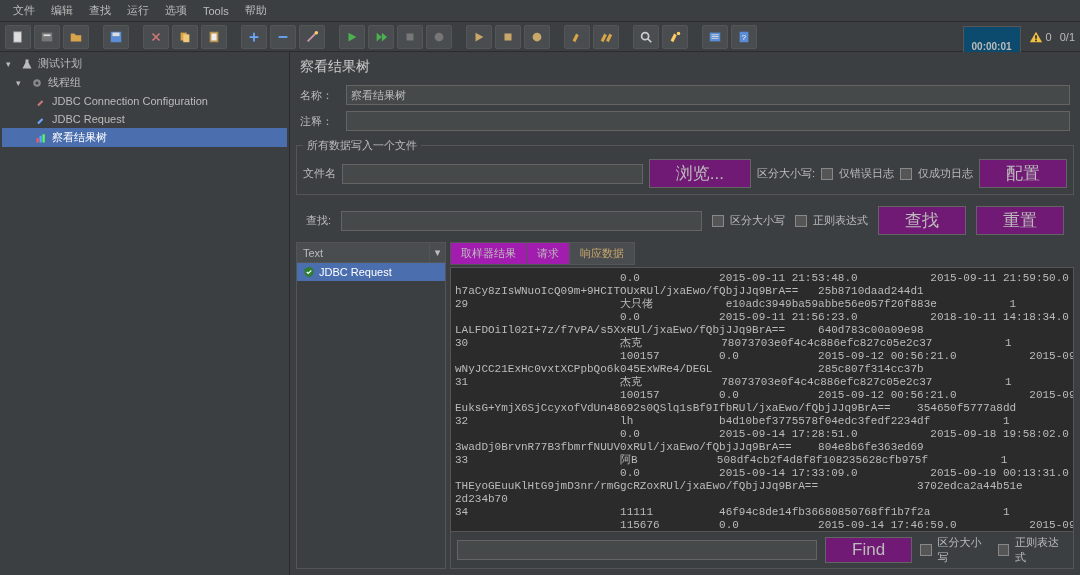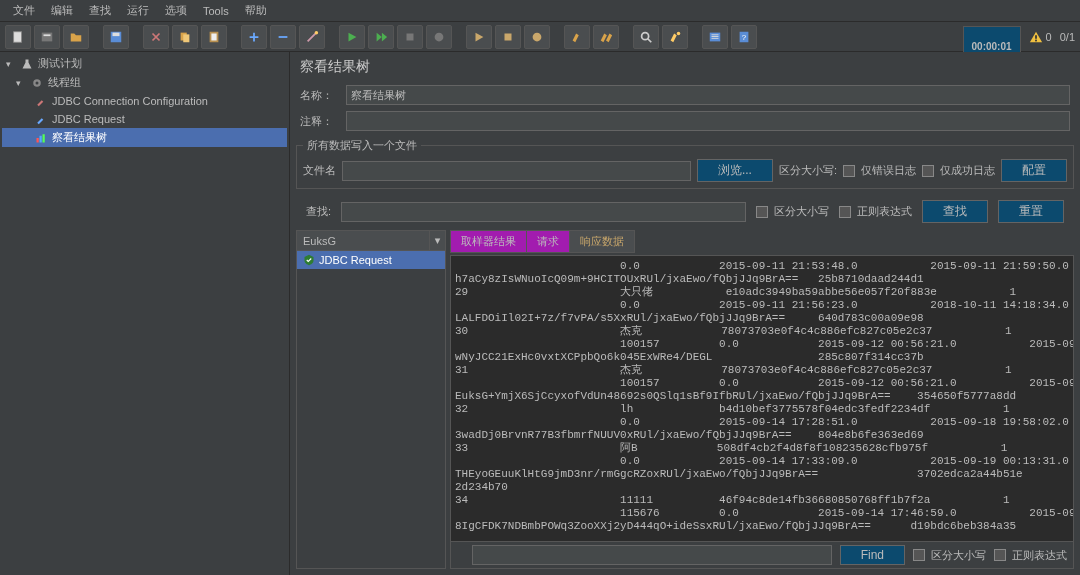--- a/index.html
+++ b/index.html
@@ -28,21 +28,21 @@
 .content { flex: 1; display: flex; flex-direction: column; background: #3c3f41; overflow: hidden; }
 .panel-title { font-size: 14px; padding: 6px 10px; color: #ccc; }
 .form-row { display: flex; align-items: center; padding: 3px 10px; gap: 6px; }
 .form-label { width: 40px; }
 .text-input { flex: 1; background: #45494a; border: 1px solid #646464; color: #bbb; height: 20px; padding: 0 4px; font-size: 11px; }
 .short-input { width: 150px; }
 
 fieldset { border: 1px solid #555; margin: 4px 6px; padding: 6px; }
 legend { padding: 0 4px; color: #bbb; }
 
-.btn { background: #0c4a6e; border: 1px solid #646464; color: #bbb; padding: 2px 20px; cursor: pointer; font-size: 12px; }
+.btn { background: #701a75; border: 1px solid #646464; color: #bbb; padding: 2px 26px; cursor: pointer; font-size: 17px; }
 
 .check-row { display: flex; align-items: center; gap: 6px; }
 .checkbox { width: 12px; height: 12px; border: 1px solid #888; background: #555; display: inline-block; }
 
 .splitter-row { display: flex; flex: 1; overflow: hidden; margin: 0 6px 6px 6px; }
 .sampler-list { width: 150px; border: 1px solid #555; display: flex; flex-direction: column; }
 .sampler-header { display: flex; align-items: center; background: #4a4d4f; border-bottom: 1px solid #555; }
 .sampler-text-label { flex: 1; padding: 3px 6px; }
 .sampler-dd { width: 16px; text-align: center; border-left: 1px solid #555; padding: 3px 0; }
 .sampler-item { display: flex; align-items: center; gap: 4px; padding: 3px 6px; cursor: pointer; }
@@ -323,21 +323,21 @@
           <span>正则表达式</span>
         </span>
       <button class="btn">查找</button>
       <button class="btn">重置</button>
     </div>
 
     <div class="splitter-row">
 
       <div class="sampler-list">
         <div class="sampler-header">
-          <span class="sampler-text-label">EuksG</span>
+          <span class="sampler-text-label">Text</span>
           <span class="sampler-dd">▾</span>
         </div>
         <div class="sampler-item selected">
           <svg width="12" height="12" viewBox="0 0 16 16">
               <path d="M8 1l6 3v5c0 4-6 6-6 6s-6-2-6-6V4z" fill="#2e7d32"></path>
               <path d="M5 8l2 2 4-4" stroke="#fff" stroke-width="1.5" fill="none"></path>
             </svg>
           <span>JDBC Request</span>
         </div>
       </div>

